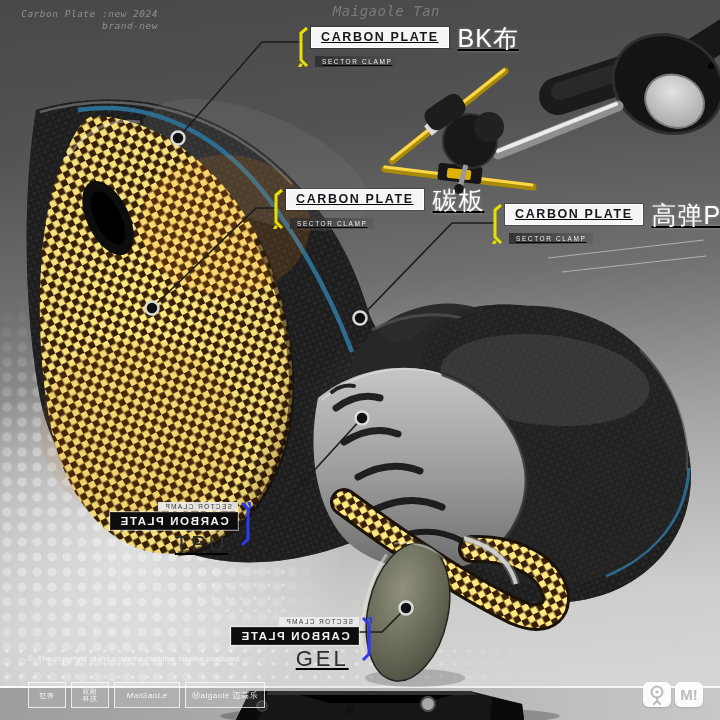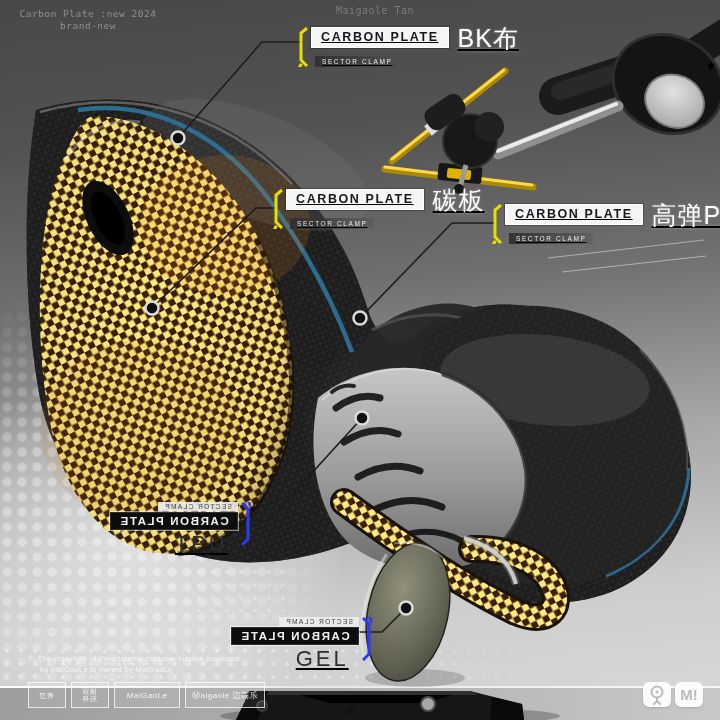--- a/index.html
+++ b/index.html
@@ -22,23 +22,23 @@
   .dg1{left:4px;top:648px;width:600px;height:40px;
     -webkit-mask-image:linear-gradient(90deg,#000 55%,transparent 98%);mask-image:linear-gradient(90deg,#000 55%,transparent 98%);}
   .dg2{left:196px;top:556px;width:92px;height:56px;opacity:.35;}
   .table-line{position:absolute;left:0;top:686px;width:720px;height:2px;
     background:linear-gradient(90deg,rgba(255,255,255,.95),rgba(255,255,255,.5) 45%,rgba(255,255,255,.85));}
   .floor{position:absolute;left:0;top:688px;width:720px;height:32px;
     background:linear-gradient(90deg,#9d9d9d,#b3b3b3 55%,#c8c8c8);}
   
   #art{position:absolute;left:0;top:0;}
   
-  .hdr{position:absolute;font-family:"DejaVu Sans Mono",monospace;text-align:center;line-height:12px;letter-spacing:.5px;}
+  .hdr{position:absolute;font-family:"DejaVu Sans Mono",monospace;text-align:right;line-height:12px;letter-spacing:.5px;font-style:italic;}
   .hdr-left{left:18px;top:8px;width:140px;font-size:9.5px;color:#8f8f8f;}
-  .hdr-center{left:310px;top:5px;width:130px;font-size:10px;color:#7b7b7b;}
+  .hdr-center{left:310px;top:5px;width:130px;font-size:14px;color:#7b7b7b;}
   .hdr-right{left:566px;top:6px;width:146px;font-size:11px;color:#949494;line-height:13px;}
   
   .callout{position:absolute;display:flex;align-items:flex-start;text-decoration:underline;}
   .bracket{flex:0 0 auto;}
   .co-main{display:flex;flex-direction:column;margin-left:3px;}
   .co-row{display:flex;align-items:flex-start;}
   .co-title{background:#f5f5f5;border:1px solid #fff;box-shadow:0 0 0 1px rgba(0,0,0,.25);
     color:#16161c;font-size:12.5px;font-weight:bold;letter-spacing:1.6px;padding:2px 9px 3px;white-space:nowrap;}
   .co-mat{color:#fff;font-size:25px;letter-spacing:1px;margin-left:9px;margin-top:-5px;white-space:nowrap;
     text-shadow:0 0 3px rgba(255,255,255,.3);}
@@ -322,21 +322,20 @@
       <div class="co-mat-dark">GEL</div>
     </div>
     <svg class="bracket" width="10" height="44">
       <path d="M1,1 L7,7 L7,37 L1,43" stroke="#2b3cf0" stroke-width="3" fill="none"></path>
       <rect x="7" y="0" width="3" height="8" fill="#2b3cf0" transform="rotate(-28 8 2)"></rect>
     </svg>
   </div>
 
   <div class="copyright">
     <div><span class="cc">©</span><span>The copyright of the costume costume insoles produced</span></div>
-    <div style="margin-left:12px;">by MaiGaoLe is owned by MaiGaoLe</div>
   </div>
 
   <div class="logo-row">
     <div class="logo-box">狂奔</div>
     <div class="logo-box">双耐
 科技</div>
     <div class="logo-box logo-script">MaiGaoLe</div>
     <div class="logo-box logo-wide">Ⓜaigaole 迈高乐</div>
   </div>
 

